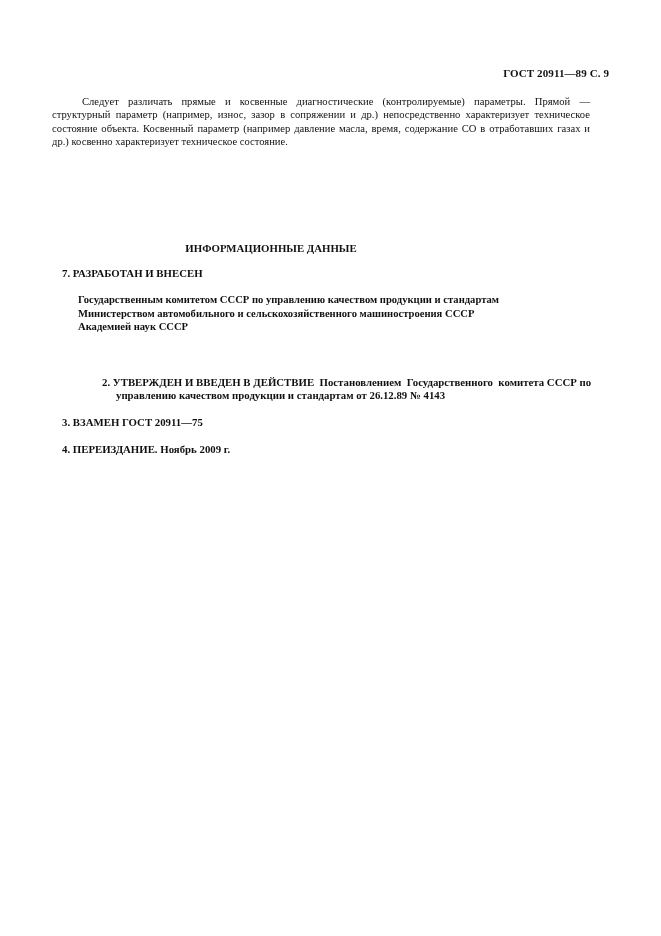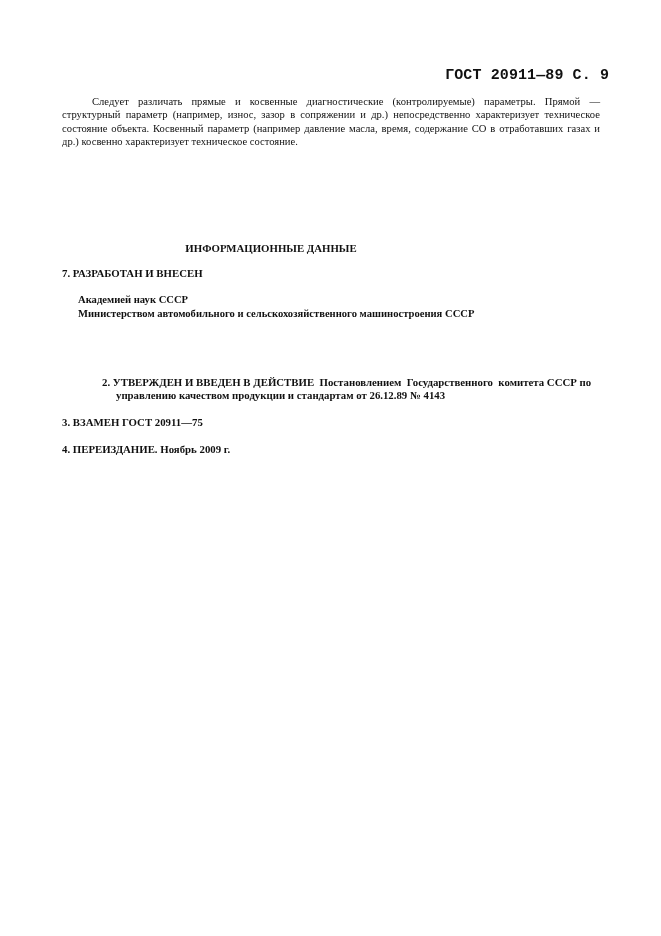--- a/index.html
+++ b/index.html
@@ -2,24 +2,24 @@
 <html><head>
 <meta charset="utf-8">
 <style>
   html, body { margin: 0; padding: 0; background: #ffffff; }
   body {
     width: 661px; height: 936px; position: relative; overflow: hidden;
     font-family: "Liberation Serif", "DejaVu Serif", serif; color: #111;
   }
   .header {
     position: absolute; top: 67px; right: 52px;
-    font-weight: bold; font-size: 15px; letter-spacing: 0.1px; font-family: Liberation Mono, monospace;
+    font-weight: bold; font-size: 11px; letter-spacing: 0.1px;
   }
   .intro {
-    position: absolute; top: 95px; left: 62px; width: 538px;
+    position: absolute; top: 95px; left: 52px; width: 538px;
     font-size: 10.6px; line-height: 13.4px; text-align: justify;
     text-indent: 30px;
   }
   .info-title {
     position: absolute; top: 242px; left: 0; width: 542px; text-align: center;
     font-weight: bold; font-size: 10.8px;
   }
   .item {
     position: absolute; left: 62px; width: 540px;
     font-weight: bold; font-size: 10.8px; line-height: 13.4px;
@@ -38,22 +38,23 @@
 
 <p class="intro" style="margin:0;">Следует различать прямые и косвенные диагностические (контролируемые) параметры. Прямой — структурный параметр (например, износ, зазор в сопряжении и др.) непосредственно характеризует техническое состояние объекта. Косвенный параметр (например давление масла, время, содержание СО в отработавших газах и др.) косвенно характеризует техническое состояние.</p>
 
 <div class="info-title">ИНФОРМАЦИОННЫЕ ДАННЫЕ</div>
 
 <div class="item" style="top:267px;">
   <span>7. РАЗРАБОТАН И ВНЕСЕН</span>
 </div>
 
 <div class="orgs">
+  <div>Государственным комитетом СССР по управлению качеством продукции и стандартам</div>
+  <div>Министерством автомобильного и сельскохозяйственного машиностроения СССР</div>
   <div>Академией наук СССР</div>
-  <div>Министерством автомобильного и сельскохозяйственного машиностроения СССР</div>
 </div>
 
 <div class="item" style="top:376px;margin-left:40px;">
   <div style="white-space:nowrap;">
     <span>2. УТВЕРЖДЕН И ВВЕДЕН В ДЕЙСТВИЕ</span>
     &nbsp;<span style="white-space:pre;">Постановлением  Государственного  комитета СССР по</span>
   </div>
   <span class="cont">управлению качеством продукции и стандартам от 26.12.89 № 4143</span>
 </div>
 

